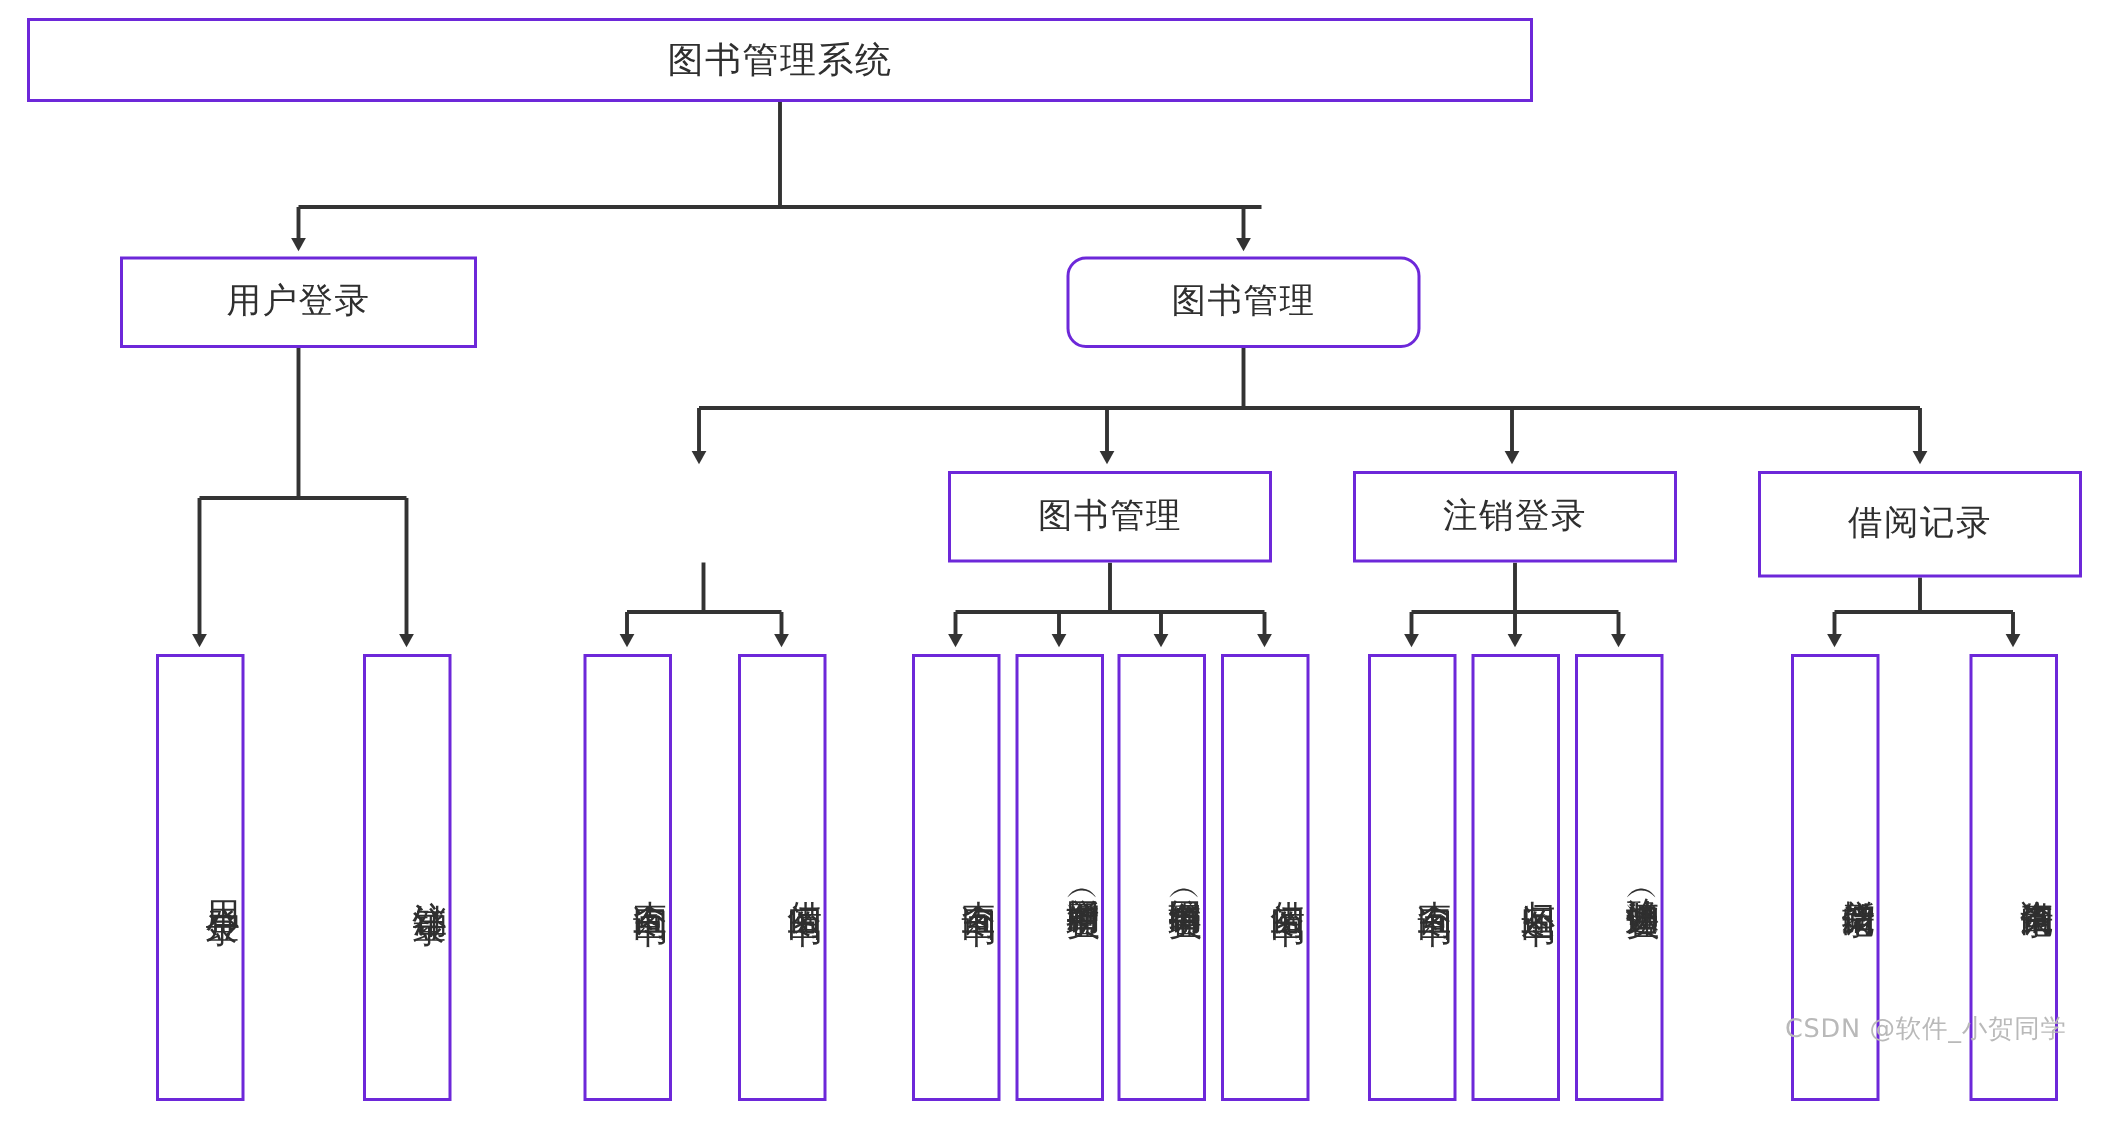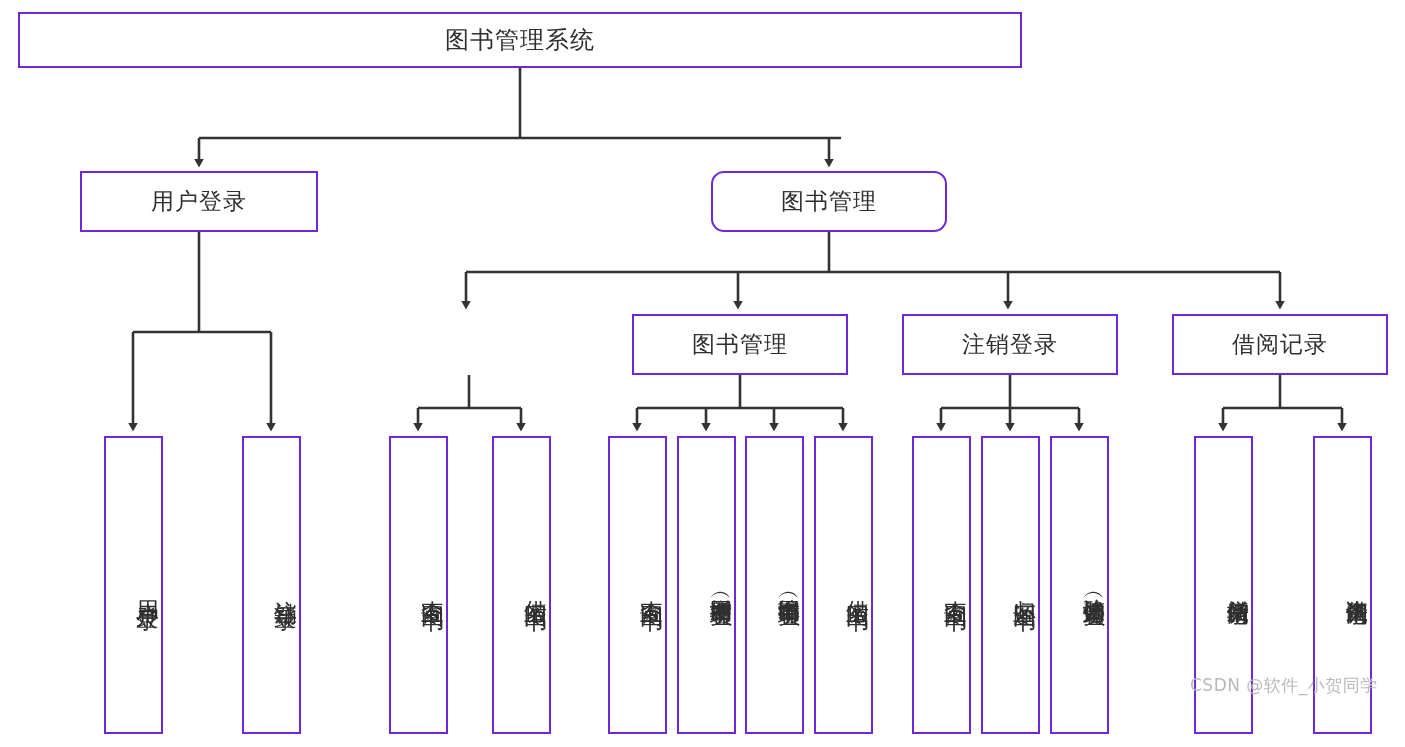--- a/index.html
+++ b/index.html
@@ -130,21 +130,21 @@
     </g>
   </svg>
 
   <div class="node horiz root" style="left:18px; top:12px; width:1004px; height:56px;">图书管理系统</div>
 
   <div class="node horiz" style="left:80px; top:171px; width:238px; height:61px;">用户登录</div>
   <div class="node horiz" style="left:711px; top:171px; width:236px; height:61px;border-radius:13px;">图书管理</div>
 
   <div class="node horiz" style="left:632px; top:314px; width:216px; height:61px;">图书管理</div>
   <div class="node horiz" style="left:902px; top:314px; width:216px; height:61px;">注销登录</div>
-  <div class="node horiz" style="left:1172px; top:314px; width:216px; height:61px;">借阅记录</div>
+  <div class="node horiz" style="left:1172px; top:314px; width:216px; height:71px;">借阅记录</div>
 
   <div class="node vert" style="left:104px; top:436px; width:59px; height:298px;">用户登录</div>
   <div class="node vert" style="left:242px; top:436px; width:59px; height:298px;">注销登录</div>
 
   <div class="node vert" style="left:389px; top:436px; width:59px; height:298px;">查询图书</div>
   <div class="node vert" style="left:492px; top:436px; width:59px; height:298px;">借阅图书</div>
 
   <div class="node vert" style="left:608px; top:436px; width:59px; height:298px;">查询图书</div>
   <div class="node vert tall-text" style="left:677px; top:436px; width:59px; height:298px;">新增图书（管理员）</div>
   <div class="node vert tall-text" style="left:745px; top:436px; width:59px; height:298px;">编辑图书（管理员）</div>

